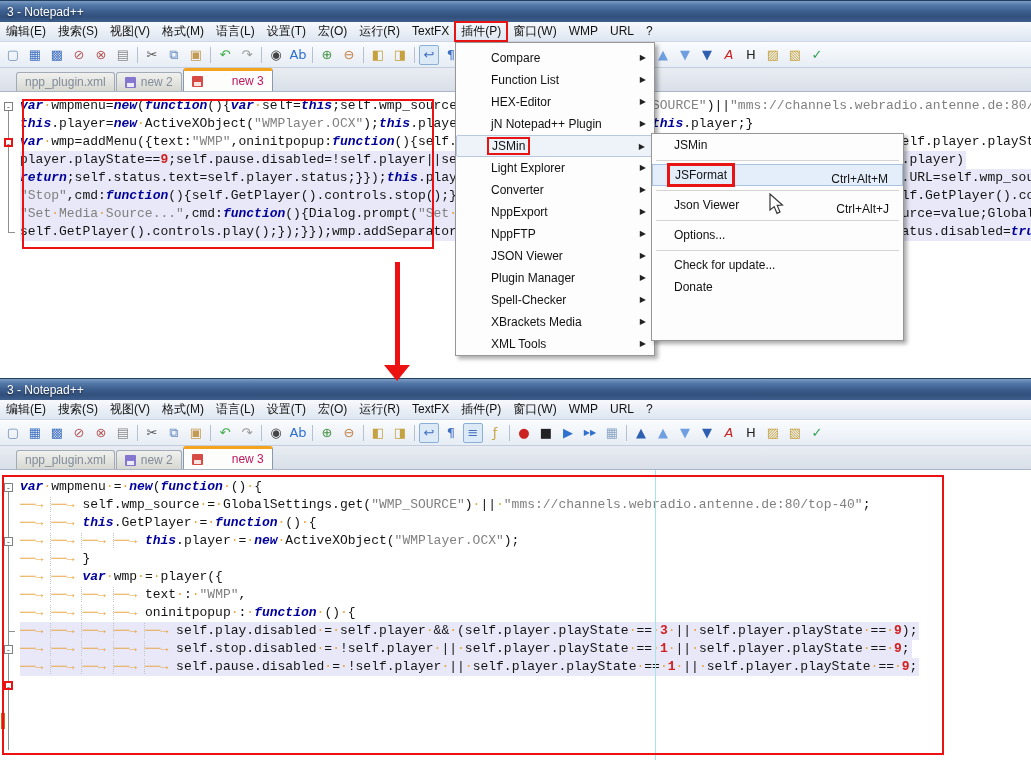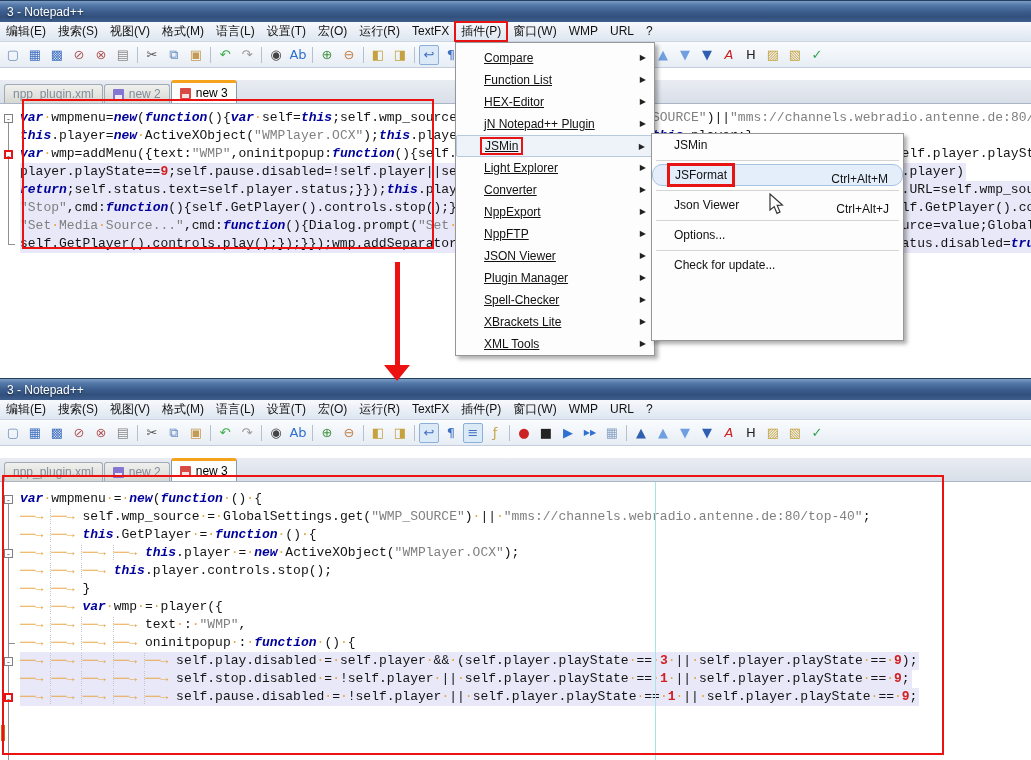--- a/index.html
+++ b/index.html
@@ -17,26 +17,26 @@
   .mb-item.red-outline{outline:2px solid #e81414;outline-offset:-1px;}
   .toolbar{height:26px;background:linear-gradient(180deg,#fafcfe,#e7edf5);display:flex;align-items:center;
            padding-left:2px;border-bottom:1px solid #c3cddb;box-sizing:border-box;}
   .tbtn{width:20px;height:20px;margin:0 1px;display:flex;align-items:center;justify-content:center;
         font-family:"DejaVu Sans","Liberation Sans",sans-serif;font-size:13px;line-height:18px;border:1px solid transparent;
         border-radius:2px;box-sizing:border-box;user-select:none;}
   .tbtn.pressed{border-color:#8ab0d8;background:#dce9f7;}
   .tbtn .gl{pointer-events:none;}
   .tsep{width:1px;height:16px;background:#b6c1cf;margin:0 3px;}
   .tabbar{height:24px;background:linear-gradient(180deg,#e9edf3,#d9dfe8);display:flex;align-items:flex-end;
-          padding-left:4px;border-bottom:1px solid #aab6c6;box-sizing:border-box;margin-top:12px;}
+          padding-left:16px;border-bottom:1px solid #aab6c6;box-sizing:border-box;}
   .tab{display:flex;align-items:center;padding:0 8px;height:19px;margin-right:1px;
        background:linear-gradient(180deg,#f0f0ee,#d8d8d2);border:1px solid #a2aab6;border-bottom:none;
        border-radius:3px 3px 0 0;font-size:12px;color:#828c99;white-space:nowrap;box-sizing:border-box;}
-  .tab.active{background:#fdfdfc;color:#000000;height:23px;border-top:3px solid #f5a31d;border-color:#8a98ac;
-              border-top-color:#f5a31d;font-weight:normal;}
+  .tab.active{background:#fdfdfc;color:#be185d;height:23px;border-top:3px solid #f5a31d;border-color:#8a98ac;
+              border-top-color:#f5a31d;font-weight:normal;gap:24px;}
   .floppy{width:11px;height:11px;border-radius:1px;position:relative;display:inline-block;margin-right:5px;}
   .floppy::after{content:"";position:absolute;left:2px;right:2px;bottom:1px;height:4px;background:#fff;opacity:.85;}
   .floppy.saved{background:#8577cf;}
   .floppy.unsaved{background:#d84a44;}
   .editor{position:relative;background:#fff;overflow:hidden;
           font-family:"Liberation Mono","DejaVu Sans Mono",monospace;font-size:13px;}
   #win-top .editor{height:286px;}
   #win-bottom .editor{height:290px;}
   .code{position:absolute;left:17px;top:0;right:0;}
   .cl{height:18px;line-height:18px;white-space:pre;padding-left:3px;}
@@ -54,28 +54,28 @@
             box-sizing:border-box;font:8px/7px "Liberation Mono",monospace;text-align:center;color:#333;}
   .fold-box.red{border:2px solid #e81414;}
   .fold-vline{position:absolute;left:8px;width:1px;background:#909090;}
   .fold-corner{position:absolute;left:8px;width:7px;height:1px;background:#909090;}
   .caret-marker{position:absolute;left:1px;width:4px;background:#c96a1f;}
   .edge-line{position:absolute;top:0;bottom:0;width:1px;background:#a4e6e6;}
   
   .menu-pop{position:absolute;background:#fdfdfd;border:1px solid #979797;box-shadow:3px 3px 4px rgba(0,0,0,.32);
             font-size:12px;color:#111;z-index:30;box-sizing:border-box;}
   #plugins-menu{top:42px;width:200px;height:314px;padding-top:4px;}
-  .pm-item{position:relative;height:22px;line-height:22px;padding-left:28px;white-space:nowrap;box-sizing:border-box;text-decoration:underline;}
+  .pm-item{position:relative;height:22px;line-height:22px;padding-left:35px;white-space:nowrap;box-sizing:border-box;}
   .pm-item.hov{background:#eef3fa;border:1px solid #b9c9dd;border-radius:2px;line-height:20px;}
   .pm-arrow{position:absolute;right:8px;top:0;font-size:8px;line-height:22px;color:#222;
             font-family:"DejaVu Sans",sans-serif;}
   .redbox-inline{outline:2px solid #e81414;outline-offset:0px;padding:0 3px;margin-left:-3px;}
   #jsmin-submenu{width:253px;height:208px;}
   .sm-item{position:relative;height:22px;line-height:22px;padding-left:22px;white-space:nowrap;box-sizing:border-box;}
-  .sm-item.hov{background:#e4eefa;border:1px solid #a8c3e2;border-radius:10px;line-height:20px;}
+  .sm-item.hov{background:#e4eefa;border:1px solid #a8c3e2;border-radius:0;line-height:20px;}
   .sm-sep{height:8px;position:relative;}
   .sm-sep::after{content:"";position:absolute;left:4px;right:4px;top:4px;height:1px;background:#d4d4d4;}
   .sm-shortcut{position:absolute;right:14px;top:4px;}
   .redbox-fmt{outline:3px solid #e81414;outline-offset:1px;padding:1px 4px;margin-left:-4px;}
   
   .anno{position:absolute;border:2px solid #ec1212;z-index:25;pointer-events:none;}
   #anno-top-code{left:22px;top:99px;width:408px;height:146px;}
   #anno-bottom-code{left:2px;top:475px;width:938px;height:276px;z-index:40;}
   #anno-arrow-shaft{position:absolute;left:395px;top:262px;width:5px;height:104px;background:#ec1212;z-index:45;}
   #anno-arrow-head{position:absolute;left:384px;top:365px;width:0;height:0;z-index:45;
@@ -259,34 +259,35 @@
         <div class="pm-item"><span>HEX-Editor</span><span class="pm-arrow">▶</span></div>
         <div class="pm-item"><span>jN Notepad++ Plugin</span><span class="pm-arrow">▶</span></div>
         <div class="pm-item hov"><span class="redbox-inline">JSMin</span><span class="pm-arrow">▶</span></div>
         <div class="pm-item"><span>Light Explorer</span><span class="pm-arrow">▶</span></div>
         <div class="pm-item"><span>Converter</span><span class="pm-arrow">▶</span></div>
         <div class="pm-item"><span>NppExport</span><span class="pm-arrow">▶</span></div>
         <div class="pm-item"><span>NppFTP</span><span class="pm-arrow">▶</span></div>
         <div class="pm-item"><span>JSON Viewer</span><span class="pm-arrow">▶</span></div>
         <div class="pm-item"><span>Plugin Manager</span><span class="pm-arrow">▶</span></div>
         <div class="pm-item"><span>Spell-Checker</span><span class="pm-arrow">▶</span></div>
-        <div class="pm-item"><span>XBrackets Lite</span><span class="pm-arrow">▶</span></div>
+        <div class="pm-item"><span>XBrackets Media</span><span class="pm-arrow">▶</span></div>
         <div class="pm-item"><span>XML Tools</span><span class="pm-arrow">▶</span></div>
       </div>
 
     <div class="menu-pop" id="jsmin-submenu" style="left: 651px; top: 133px;">
         <div class="sm-item"><span>JSMin</span></div>
         <div class="sm-sep"></div>
         <div class="sm-item hov"><span class="redbox-fmt">JSFormat</span><span class="sm-shortcut">Ctrl+Alt+M</span></div>
         <div class="sm-sep"></div>
         <div class="sm-item"><span>Json Viewer</span><span class="sm-shortcut">Ctrl+Alt+J</span></div>
         <div class="sm-sep"></div>
         <div class="sm-item"><span>Options...</span></div>
         <div class="sm-sep"></div>
         <div class="sm-item"><span>Check for update...</span></div>
+        <div class="sm-item"><span>Donate</span></div>
       </div>
   </div>
 
   <div class="npp-window" id="win-bottom">
     <div class="titlebar">
       <span>3 - Notepad++</span>
     </div>
     <div class="menubar">
         <span class="mb-item">编辑(E)</span>
         <span class="mb-item">搜索(S)</span>
@@ -438,21 +439,20 @@
         <div class="fold-box" style="top: 13px;">-</div>
         <div class="fold-box" style="top: 67px;">-</div>
         <div class="fold-box" style="top: 175px;">-</div>
         <div class="fold-box red" style="top: 211px;">-</div>
         <div class="caret-marker" style="top: 243px; height: 16px;"></div>
         <div class="code" style="top: 8px;">
           <div class="cl"><span class="lbg"><span class="tk-k">var</span><span class="sdot">·</span><span class="tk-p">wmpmenu</span><span class="sdot">·</span><span class="tk-p">=</span><span class="sdot">·</span><span class="tk-k">new</span><span class="tk-p">(</span><span class="tk-k">function</span><span class="sdot">·</span><span class="tk-p">()</span><span class="sdot">·</span><span class="tk-p">{</span></span></div>
           <div class="cl"><span class="lbg"><span class="tab-ws">──→ </span><span class="tab-ws g">──→ </span><span class="tk-p">self.wmp_source</span><span class="sdot">·</span><span class="tk-p">=</span><span class="sdot">·</span><span class="tk-p">GlobalSettings.get(</span><span class="tk-s">"WMP_SOURCE"</span><span class="tk-p">)</span><span class="sdot">·</span><span class="tk-p">||</span><span class="sdot">·</span><span class="tk-s">"mms://channels.webradio.antenne.de:80/top-40"</span><span class="tk-p">;</span></span></div>
           <div class="cl"><span class="lbg"><span class="tab-ws">──→ </span><span class="tab-ws g">──→ </span><span class="tk-k">this</span><span class="tk-p">.GetPlayer</span><span class="sdot">·</span><span class="tk-p">=</span><span class="sdot">·</span><span class="tk-k">function</span><span class="sdot">·</span><span class="tk-p">()</span><span class="sdot">·</span><span class="tk-p">{</span></span></div>
           <div class="cl"><span class="lbg"><span class="tab-ws">──→ </span><span class="tab-ws g">──→ </span><span class="tab-ws g">──→ </span><span class="tab-ws g">──→ </span><span class="tk-k">this</span><span class="tk-p">.player</span><span class="sdot">·</span><span class="tk-p">=</span><span class="sdot">·</span><span class="tk-k">new</span><span class="sdot">·</span><span class="tk-p">ActiveXObject(</span><span class="tk-s">"WMPlayer.OCX"</span><span class="tk-p">);</span></span></div>
-          <div class="cl"><span class="lbg"><span class="tab-ws">──→ </span><span class="tab-ws g">──→ </span><span class="tab-ws g">──→ </span><span class="tk-k">this</span><span class="tk-p">.player.controls.stop();</span></span></div>
           <div class="cl"><span class="lbg"><span class="tab-ws">──→ </span><span class="tab-ws g">──→ </span><span class="tk-p">}</span></span></div>
           <div class="cl"><span class="lbg"><span class="tab-ws">──→ </span><span class="tab-ws g">──→ </span><span class="tk-k">var</span><span class="sdot">·</span><span class="tk-p">wmp</span><span class="sdot">·</span><span class="tk-p">=</span><span class="sdot">·</span><span class="tk-p">player({</span></span></div>
           <div class="cl"><span class="lbg"><span class="tab-ws">──→ </span><span class="tab-ws g">──→ </span><span class="tab-ws g">──→ </span><span class="tab-ws g">──→ </span><span class="tk-p">text</span><span class="sdot">·</span><span class="tk-p">:</span><span class="sdot">·</span><span class="tk-s">"WMP"</span><span class="tk-p">,</span></span></div>
           <div class="cl"><span class="lbg"><span class="tab-ws">──→ </span><span class="tab-ws g">──→ </span><span class="tab-ws g">──→ </span><span class="tab-ws g">──→ </span><span class="tk-p">oninitpopup</span><span class="sdot">·</span><span class="tk-p">:</span><span class="sdot">·</span><span class="tk-k">function</span><span class="sdot">·</span><span class="tk-p">()</span><span class="sdot">·</span><span class="tk-p">{</span></span></div>
           <div class="cl"><span class="lbg hl"><span class="tab-ws">──→ </span><span class="tab-ws g">──→ </span><span class="tab-ws g">──→ </span><span class="tab-ws g">──→ </span><span class="tab-ws g">──→ </span><span class="tk-p">self.play.disabled</span><span class="sdot">·</span><span class="tk-p">=</span><span class="sdot">·</span><span class="tk-p">self.player</span><span class="sdot">·</span><span class="tk-p">&amp;&amp;</span><span class="sdot">·</span><span class="tk-p">(self.player.playState</span><span class="sdot">·</span><span class="tk-p">==</span><span class="sdot">·</span><span class="tk-n">3</span><span class="sdot">·</span><span class="tk-p">||</span><span class="sdot">·</span><span class="tk-p">self.player.playState</span><span class="sdot">·</span><span class="tk-p">==</span><span class="sdot">·</span><span class="tk-n">9</span><span class="tk-p">);</span></span></div>
           <div class="cl"><span class="lbg hl"><span class="tab-ws">──→ </span><span class="tab-ws g">──→ </span><span class="tab-ws g">──→ </span><span class="tab-ws g">──→ </span><span class="tab-ws g">──→ </span><span class="tk-p">self.stop.disabled</span><span class="sdot">·</span><span class="tk-p">=</span><span class="sdot">·</span><span class="tk-p">!self.player</span><span class="sdot">·</span><span class="tk-p">||</span><span class="sdot">·</span><span class="tk-p">self.player.playState</span><span class="sdot">·</span><span class="tk-p">==</span><span class="sdot">·</span><span class="tk-n">1</span><span class="sdot">·</span><span class="tk-p">||</span><span class="sdot">·</span><span class="tk-p">self.player.playState</span><span class="sdot">·</span><span class="tk-p">==</span><span class="sdot">·</span><span class="tk-n">9</span><span class="tk-p">;</span></span></div>
           <div class="cl"><span class="lbg hl"><span class="tab-ws">──→ </span><span class="tab-ws g">──→ </span><span class="tab-ws g">──→ </span><span class="tab-ws g">──→ </span><span class="tab-ws g">──→ </span><span class="tk-p">self.pause.disabled</span><span class="sdot">·</span><span class="tk-p">=</span><span class="sdot">·</span><span class="tk-p">!self.player</span><span class="sdot">·</span><span class="tk-p">||</span><span class="sdot">·</span><span class="tk-p">self.player.playState</span><span class="sdot">·</span><span class="tk-p">==</span><span class="sdot">·</span><span class="tk-n">1</span><span class="sdot">·</span><span class="tk-p">||</span><span class="sdot">·</span><span class="tk-p">self.player.playState</span><span class="sdot">·</span><span class="tk-p">==</span><span class="sdot">·</span><span class="tk-n">9</span><span class="tk-p">;</span></span></div>
         </div>
         <div class="edge-line" style="left: 655px;"></div>
       </div>

